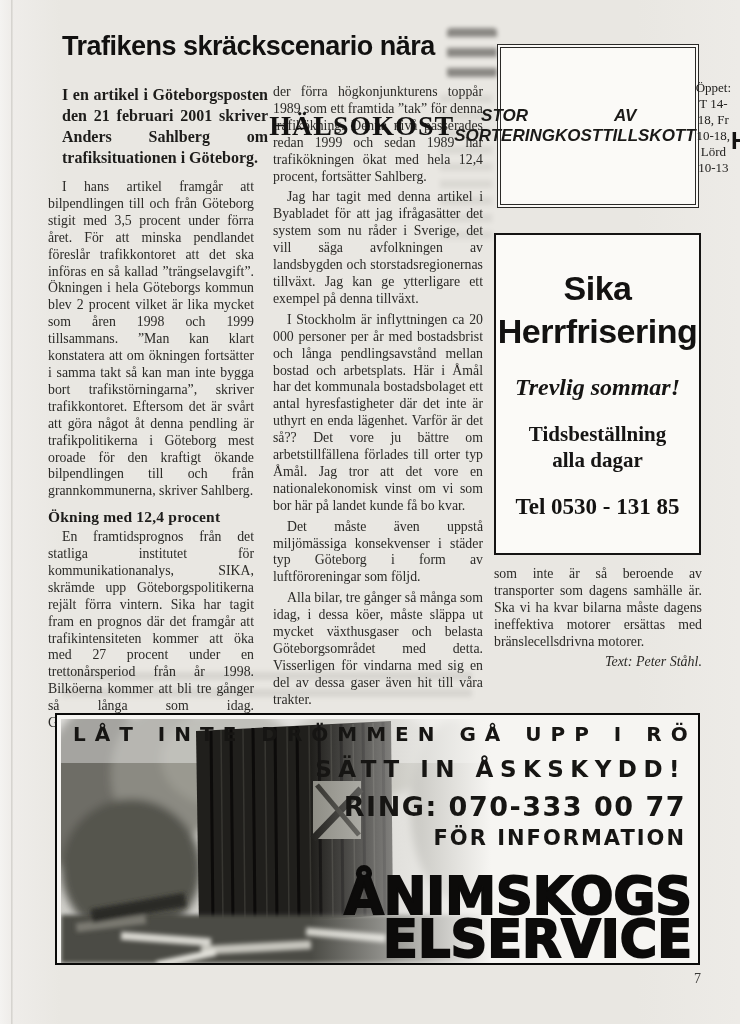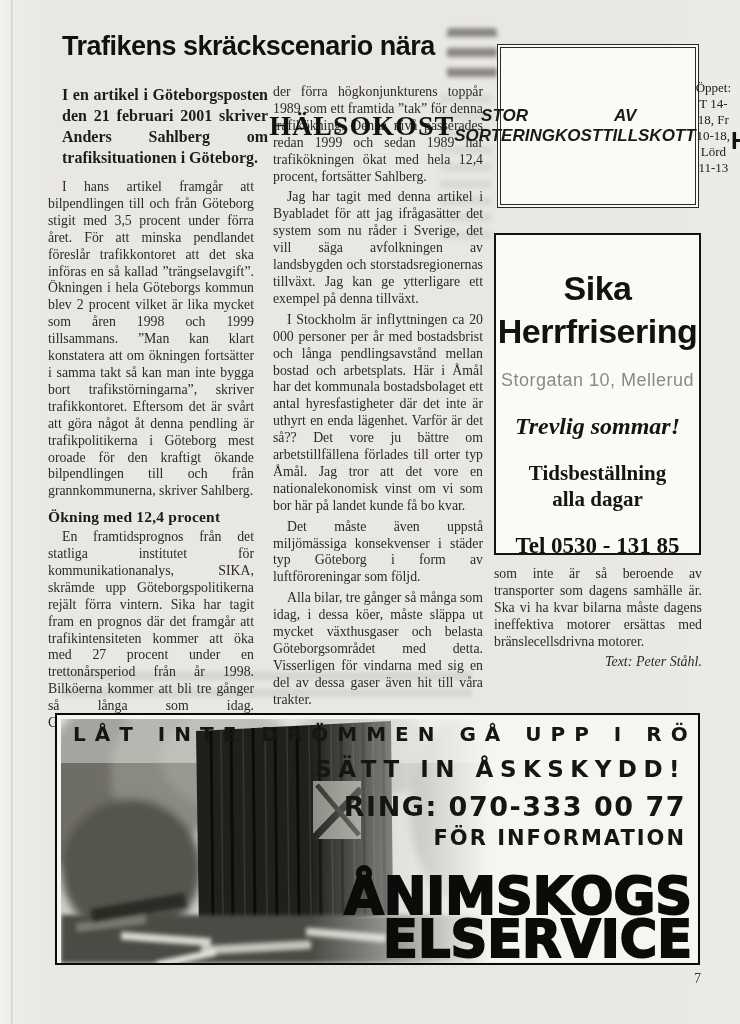--- a/index.html
+++ b/index.html
@@ -143,32 +143,31 @@
   <div id="col3" class="abs bodycol">
     <p>som inte är så beroende av transporter som dagens samhälle är. Ska vi ha kvar bilarna måste dagens ineffektiva motorer ersättas med bränslecellsdrivna motorer.</p>
     <p id="byline">Text: Peter Ståhl.</p>
   </div>
 
   <div id="ad-halsokost" class="abs">
     <div class="inner">
       <div class="hk-title">HÄLSOKOST</div>
       <div class="hk-sub">STOR SORTERING</div>
       <div class="hk-sub">AV KOSTTILLSKOTT</div>
-      <div class="hk-hours">Öppet: T 14-18, Fr 10-18, Lörd 11-13</div>
+      <div class="hk-hours">Öppet: T 14-18, Fr 10-18, Lörd 10-13</div>
       <div class="hk-brand">K-I:s Hemodlat</div>
       <div class="hk-rule"></div>
       <div class="hk-addr">Storg. 18, Mellerud</div>
       <div class="hk-phone">Tel: 0702-75 34 22, 070-530 60 89</div>
     </div>
   </div>
 
   <div id="ad-dicks" class="abs">
     <div class="dk-name" style="margin-top:32px;">Sika</div>
     <div class="dk-name">Herrfrisering</div>
-    <div class="dk-addr">Storgatan 10, Mellerud</div>
     <div class="dk-greet">Trevlig sommar!</div>
     <div class="dk-book" style="margin-top:20px;">Tidsbeställning</div>
     <div class="dk-book">alla dagar</div>
     <div class="dk-phone" style="margin-top:20px;">Tel 0530 - 131 85</div>
   </div>
 
   <div id="ad-banner" class="abs">
     <svg id="banner-photo" width="430" height="244" viewBox="0 0 430 244">
       <defs>
         <linearGradient id="fadeR" x1="0" y1="0" x2="1" y2="0">

